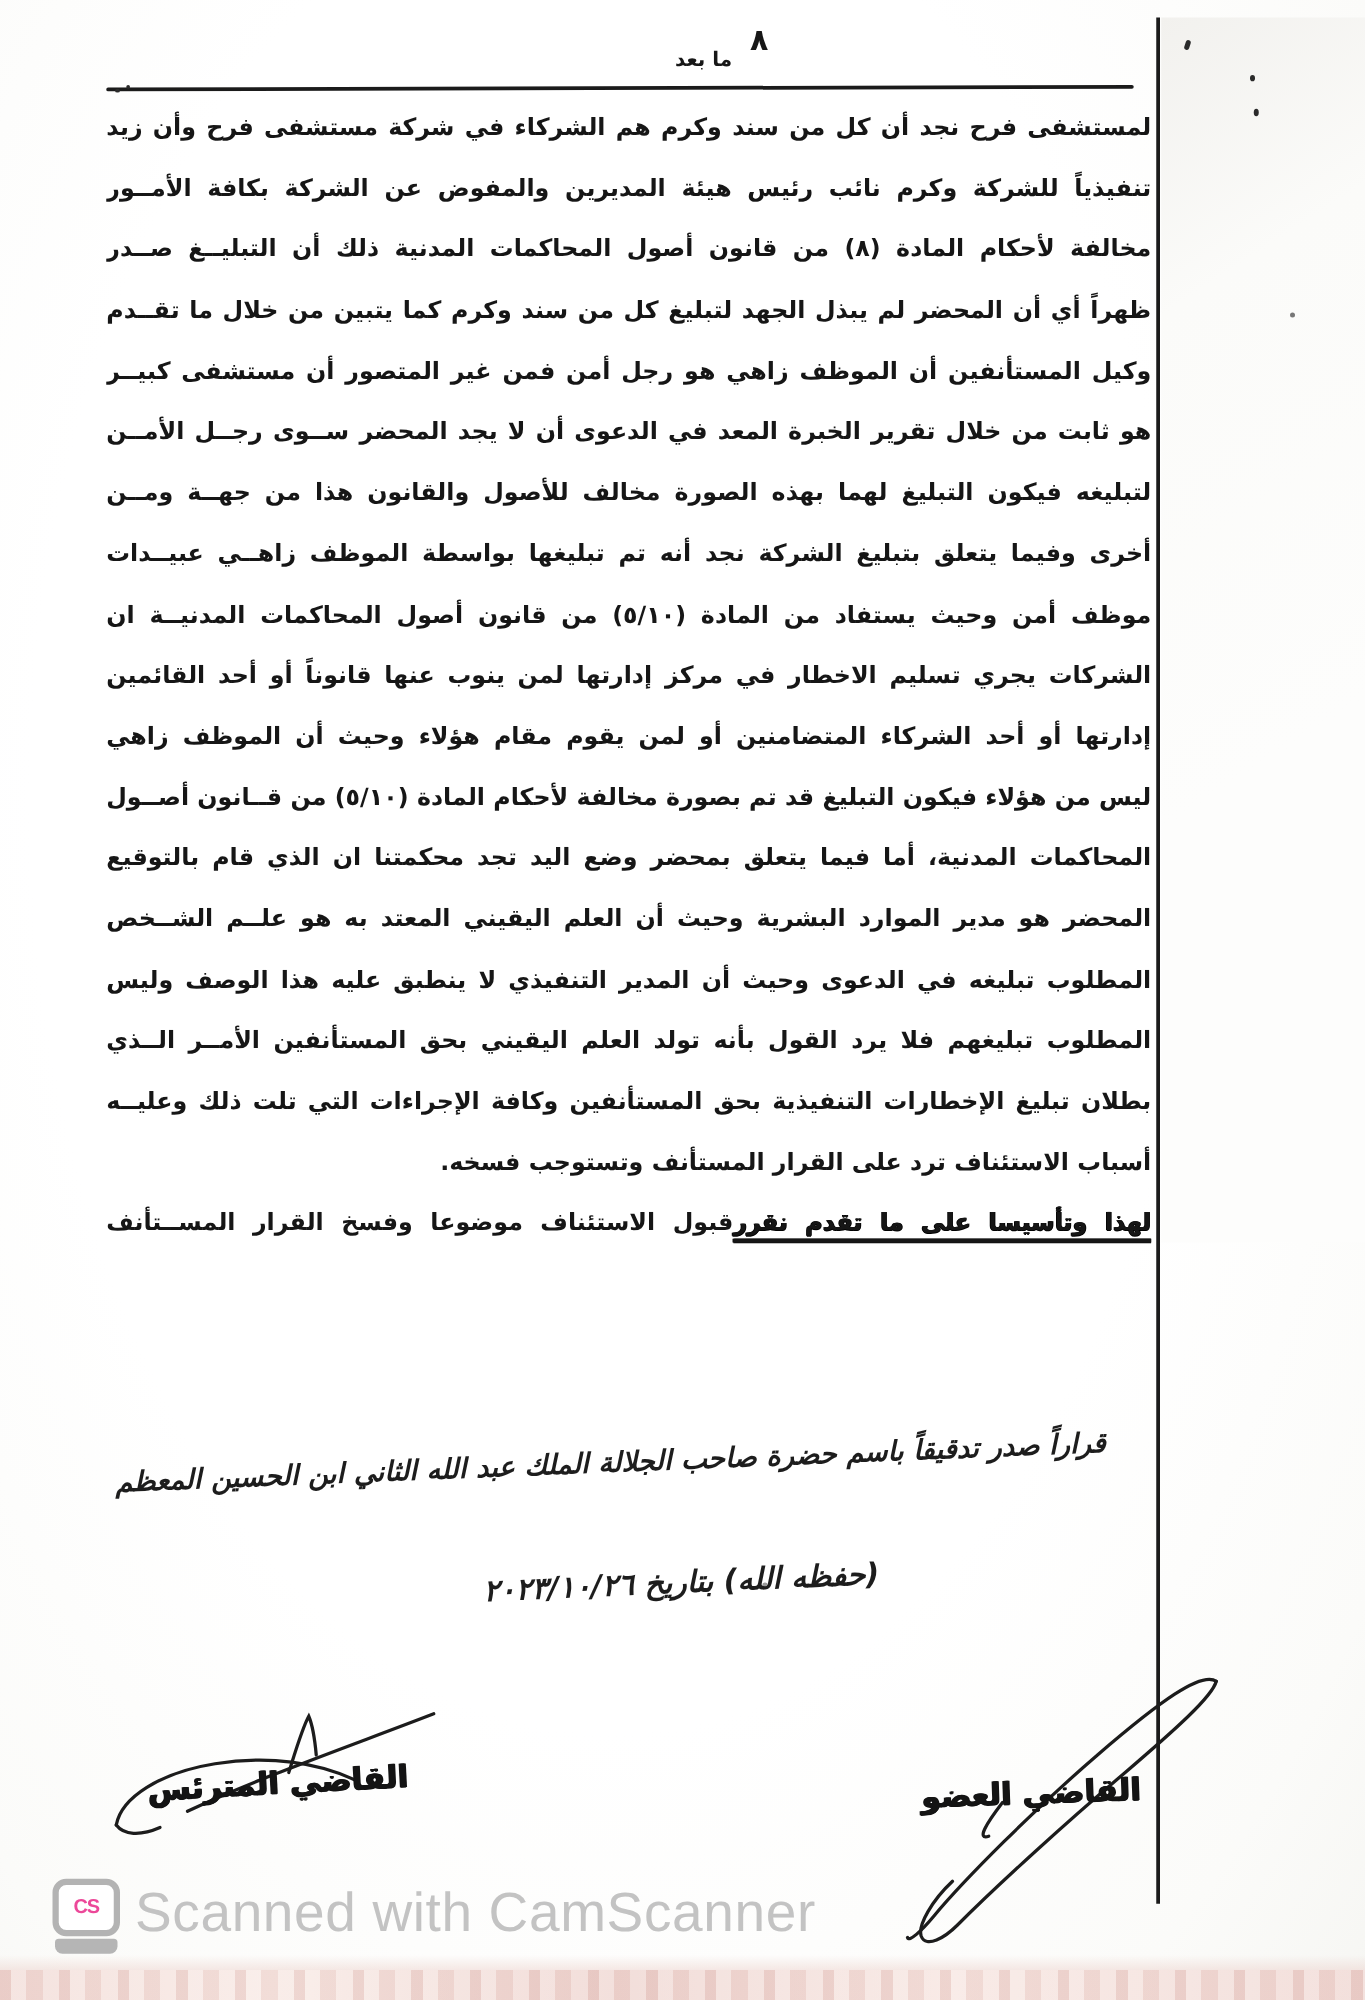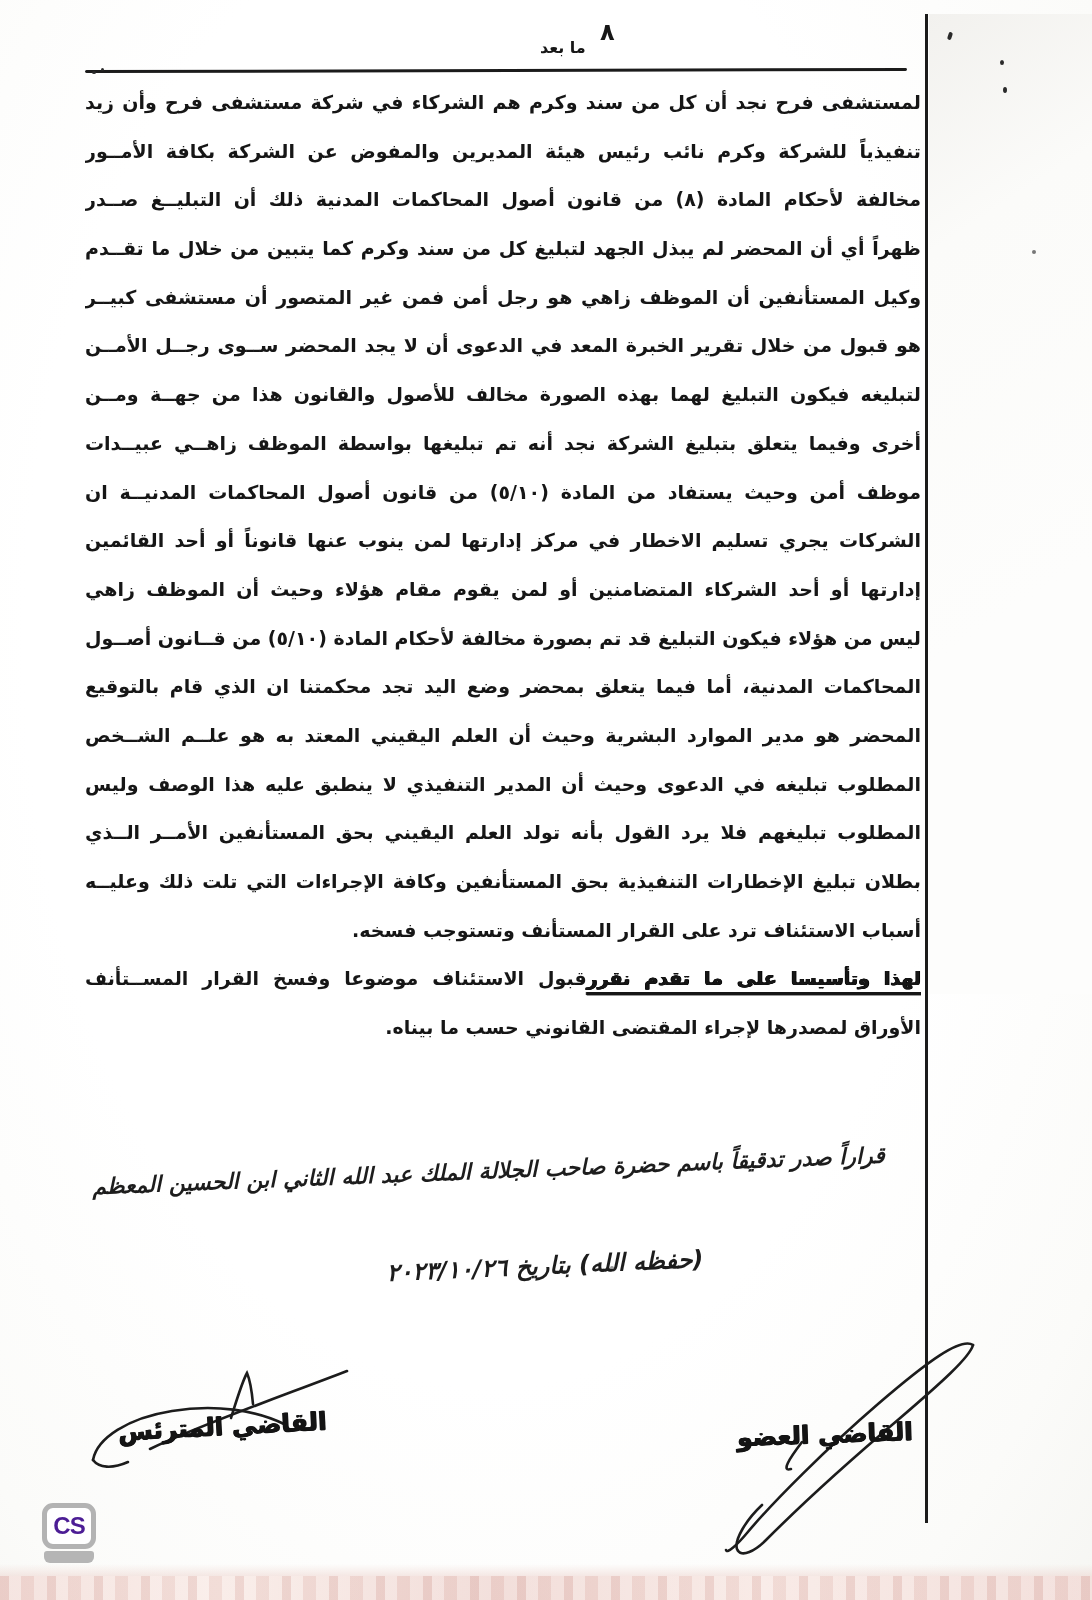--- a/index.html
+++ b/index.html
@@ -44,21 +44,21 @@
       white-space:nowrap;
       text-shadow:0.7px 0 0 currentColor,-0.7px 0 0 currentColor,0 0.5px 0 currentColor;}
   .sig-label-left{top:1412px;left:118px;transform:rotate(-3deg);}
   .sig-label-right{top:1420px;left:737px;transform:rotate(-2deg);}
   .sig-svg{position:absolute;top:0;left:0;pointer-events:none;}
 
   
   .cs-badge{position:absolute;top:1503px;left:42px;width:54px;height:60px;}
   .cs-box{box-sizing:border-box;width:54px;height:46px;border:5px solid #b3b3b3;border-radius:11px;
       background:#fff;display:flex;align-items:center;justify-content:center;}
-  .cs-letters{font-family:"Liberation Sans",sans-serif;font-weight:bold;font-size:24px;color:#4c1d95;
+  .cs-letters{font-family:"Liberation Sans",sans-serif;font-weight:bold;font-size:16px;color:#ec4899;
       letter-spacing:-1px;}
   .cs-bar{width:50px;height:12px;margin:2px auto 0;background:#b5b5b5;border-radius:3px 3px 6px 6px;}
   .wm-caption{position:absolute;top:1506px;left:108px;font-family:"Liberation Sans",sans-serif;
       font-size:44px;color:#c3c3c3;letter-spacing:0.5px;}
 
   
   .desk-fade{position:absolute;left:0;right:0;bottom:24px;height:12px;
       background:linear-gradient(to top,rgba(236,210,204,0.5),rgba(255,255,255,0));}
   .desk-strip{position:absolute;left:0;right:0;bottom:0;height:24px;
       background-image:
@@ -80,37 +80,36 @@
   <span class="hdr hdr-label">ما بعد</span>
   <div class="header-rule"></div>
   <div class="vertical-rule"></div>
 
   <div class="text-block">
     <div class="line">لمستشفى فرح نجد أن كل من سند وكرم هم الشركاء في شركة مستشفى فرح وأن زيد رئيســاً</div>
     <div class="line">تنفيذياً للشركة وكرم نائب رئيس هيئة المديرين والمفوض عن الشركة بكافة الأمــور الماليــة</div>
     <div class="line">مخالفة لأحكام المادة (٨) من قانون أصول المحاكمات المدنية ذلك أن التبليــغ صــدر بتــاريخ</div>
     <div class="line">ظهراً أي أن المحضر لم يبذل الجهد لتبليغ كل من سند وكرم كما يتبين من خلال ما تقــدم بــه</div>
     <div class="line">وكيل المستأنفين أن الموظف زاهي هو رجل أمن فمن غير المتصور أن مستشفى كبيــر كمــا</div>
-    <div class="line">هو قبول من خلال تقرير الخبرة المعد في الدعوى أن لا يجد المحضر ســوى رجــل الأمــن</div>
+    <div class="line">هو ثابت من خلال تقرير الخبرة المعد في الدعوى أن لا يجد المحضر ســوى رجــل الأمــن</div>
     <div class="line">لتبليغه فيكون التبليغ لهما بهذه الصورة مخالف للأصول والقانون هذا من جهــة ومــن جهــة</div>
     <div class="line">أخرى وفيما يتعلق بتبليغ الشركة نجد أنه تم تبليغها بواسطة الموظف زاهــي عبيــدات وهــو</div>
     <div class="line">موظف أمن وحيث يستفاد من المادة (٥/١٠) من قانون أصول المحاكمات المدنيــة ان تبليــغ</div>
     <div class="line">الشركات يجري تسليم الاخطار في مركز إدارتها لمن ينوب عنها قانوناً أو أحد القائمين علــى</div>
     <div class="line">إدارتها أو أحد الشركاء المتضامنين أو لمن يقوم مقام هؤلاء وحيث أن الموظف زاهي عبيدات</div>
     <div class="line">ليس من هؤلاء فيكون التبليغ قد تم بصورة مخالفة لأحكام المادة (٥/١٠) من قــانون أصــول</div>
     <div class="line">المحاكمات المدنية، أما فيما يتعلق بمحضر وضع اليد تجد محكمتنا ان الذي قام بالتوقيع علــى</div>
     <div class="line">المحضر هو مدير الموارد البشرية وحيث أن العلم اليقيني المعتد به هو علــم الشــخص ذاتــه</div>
     <div class="line">المطلوب تبليغه في الدعوى وحيث أن المدير التنفيذي لا ينطبق عليه هذا الوصف وليس مــن</div>
     <div class="line">المطلوب تبليغهم فلا يرد القول بأنه تولد العلم اليقيني بحق المستأنفين الأمــر الــذي يقتضــي</div>
     <div class="line">بطلان تبليغ الإخطارات التنفيذية بحق المستأنفين وكافة الإجراءات التي تلت ذلك وعليــه فــإن</div>
     <div class="line para-end">أسباب الاستئناف ترد على القرار المستأنف وتستوجب فسخه.</div>
     <div class="line">
       <span class="decision">لهذا وتأسيسا على ما تقدم نقرر</span><span>قبول الاستئناف موضوعا وفسخ القرار المســتأنف وإعــادة</span>
     </div>
-    <div class="line para-end">الأوراق لمصدرها لإجراء المقتضى القانوني حسب ما بيناه.</div>
   </div>
 
   <div class="decree-line decree-1">قراراً صدر تدقيقاً باسم حضرة صاحب الجلالة الملك عبد الله الثاني ابن الحسين المعظم</div>
   <div class="decree-line decree-2">(حفظه الله) بتاريخ ٢٠٢٣/١٠/٢٦</div>
 
   <svg class="sig-svg" width="1092" height="1600" viewBox="0 0 1092 1600">
 
     <g stroke="#1c1c1c" stroke-width="2.6" fill="none" stroke-linecap="round">
       <path d="M93 1460 C 97 1438, 128 1418, 172 1411 C 215 1404, 255 1410, 284 1424"></path>
       <path d="M93 1460 C 99 1468, 112 1469, 128 1462"></path>
@@ -127,20 +126,21 @@
 
   <span class="sig-label sig-label-left">القاضي المترئس</span>
   <span class="sig-label sig-label-right">القاضي العضو</span>
 
   <div class="cs-badge">
     <div class="cs-box">
       <span class="cs-letters">CS</span>
     </div>
     <div class="cs-bar"></div>
   </div>
+  <div class="wm-caption">Scanned with CamScanner</div>
 
   <div class="desk-fade"></div>
   <div class="desk-strip"></div>
 
   <div class="speck" style="top:71px;left:92px;width:4px;height:3px;"></div>
   <div class="speck" style="top:68px;left:101px;width:3px;height:3px;"></div>
   <div class="speck" style="top:32px;left:948px;width:4px;height:8px;border-radius:2px;transform:rotate(18deg);"></div>
   <div class="speck" style="top:60px;left:1000px;width:4px;height:5px;"></div>
   <div class="speck" style="top:87px;left:1003px;width:4px;height:6px;"></div>
   <div class="speck" style="top:250px;left:1032px;width:4px;height:4px;background:#777;"></div>

